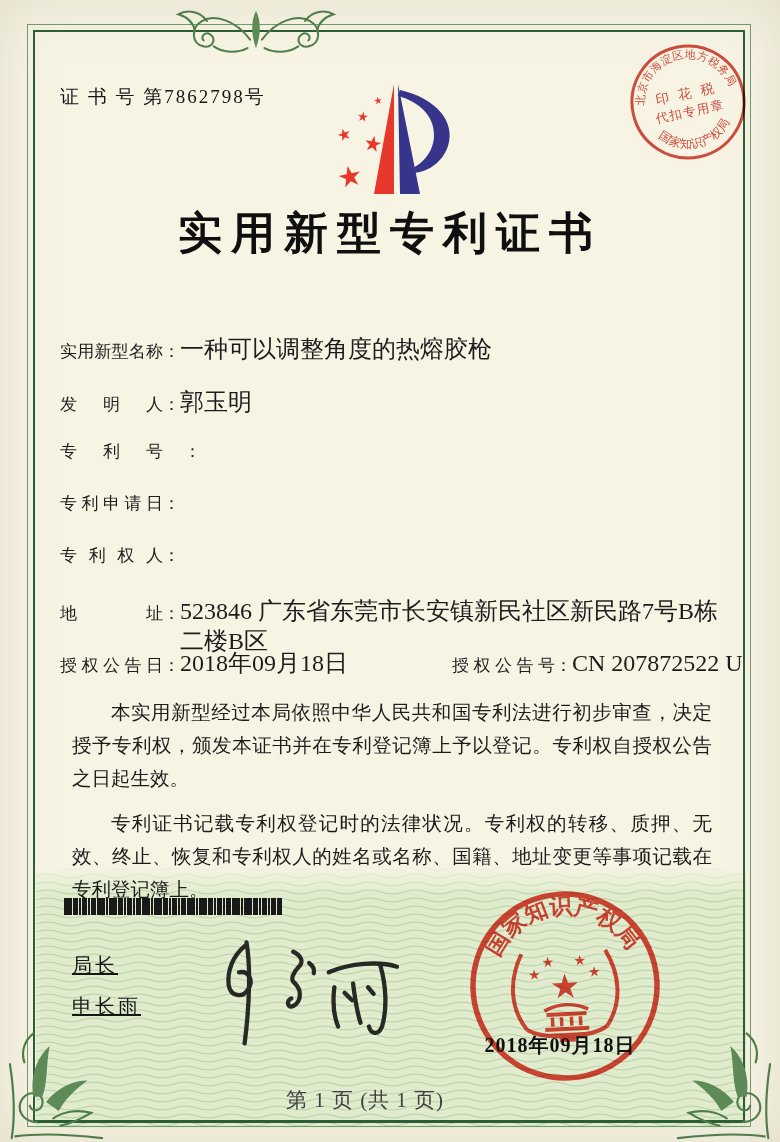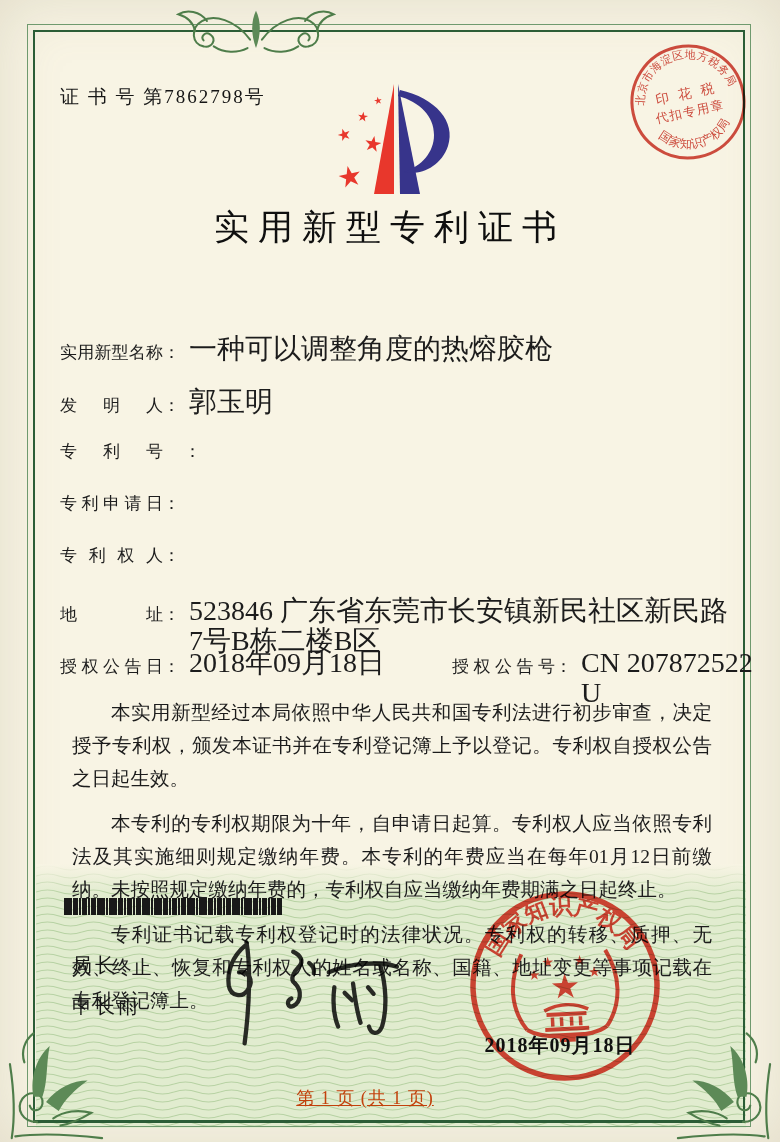--- a/index.html
+++ b/index.html
@@ -10,43 +10,43 @@
     font-family:"Liberation Serif","DejaVu Serif",serif;
     color:#1c1c1c;
     box-shadow:inset 0 0 60px rgba(150,140,110,.22);
   }
   .abs{position:absolute;}
   
   .frame-outer{position:absolute;left:27px;top:24px;right:29px;bottom:15px;border:1px solid #6f9a6e;}
   .frame-inner{position:absolute;left:33px;top:30px;right:35px;bottom:19px;border:2px solid #2b5d36;border-bottom-width:3px;}
   
   .cert-no{position:absolute;left:60px;top:84px;font-size:19px;letter-spacing:2px;color:#161616;}
-  .title{position:absolute;left:0;top:204px;width:780px;text-align:center;font-size:35px;font-weight:400;letter-spacing:9px;color:#0f0f0f;}
+  .title{position:absolute;left:0;top:204px;width:780px;text-align:center;font-size:44px;font-weight:700;letter-spacing:9px;color:#0f0f0f;}
   .frow{position:absolute;left:60px;display:flex;align-items:baseline;}
   .flabel{display:inline-block;width:103px;font-size:17px;text-align:justify;text-align-last:justify;color:#1d1d1d;}
   .fcolon{font-size:17px;}
-  .fvalue{font-size:28px;margin-left:9px;max-width:548px;line-height:30px;}
+  .fvalue{font-size:24px;max-width:548px;line-height:30px;}
   .paras{position:absolute;left:60px;top:684px;width:664px;font-size:19.5px;line-height:33px;text-align:justify;color:#1c1c1c;}
   .paras p{margin:12px;text-indent:2em;}
   
   .waves{position:absolute;left:36px;top:864px;}
   
   .barcode{position:absolute;left:64px;top:898px;width:218px;height:17px;
     background:
       repeating-linear-gradient(90deg,#191919 0 2px,transparent 2px 3px),
       repeating-linear-gradient(90deg,#191919 0 1px,transparent 1px 5px),
       repeating-linear-gradient(90deg,#191919 0 3px,transparent 3px 9px);
     background-color:transparent;}
   .director{position:absolute;left:72px;top:952px;font-size:20px;letter-spacing:3px;color:#161616;}
-  .director div{margin-bottom:14px;}
+  .director div{margin-bottom:14px;text-decoration:underline;}
   .sig{position:absolute;left:196px;top:932px;mix-blend-mode:multiply;}
   .seal{position:absolute;left:465px;top:886px;mix-blend-mode:multiply;transform:rotate(-3deg);}
   .seal-date{position:absolute;left:482px;top:1032px;width:156px;text-align:center;font-size:20px;font-weight:600;letter-spacing:1px;color:#101010;}
   .stamp{position:absolute;left:626px;top:40px;transform:rotate(-12deg);mix-blend-mode:multiply;opacity:.95;}
-  .footer-page{position:absolute;left:280px;top:1086px;width:170px;text-align:center;font-size:18px;color:#c2410c;letter-spacing:1px;text-decoration:underline;}
+  .footer-page{position:absolute;left:280px;top:1086px;width:170px;text-align:center;font-size:21px;color:#404040;letter-spacing:1px;}
   .orn{position:absolute;}
   svg text.star{font-family:"DejaVu Sans",sans-serif;}
 </style>
 </head>
 <body>
 
 <div class="page">
 
   <svg class="waves" width="710" height="264">
     <defs>
@@ -173,21 +173,20 @@
     <span class="fvalue">2018年09月18日</span>
   </div>
   <div class="frow" style="left:452px;top:648px;">
     <span class="flabel">授权公告号</span>
       <span class="fcolon">：</span>
     <span class="fvalue">CN 207872522 U</span>
   </div>
 
   <div class="paras">
     <p>本实用新型经过本局依照中华人民共和国专利法进行初步审查，决定授予专利权，颁发本证书并在专利登记簿上予以登记。专利权自授权公告之日起生效。</p>
-    <p>本专利的专利权期限为十年，自申请日起算。专利权人应当依照专利法及其实施细则规定缴纳年费。本专利的年费应当在每年01月12日前缴纳。未按照规定缴纳年费的，专利权自应当缴纳年费期满之日起终止。</p>
     <p>专利证书记载专利权登记时的法律状况。专利权的转移、质押、无效、终止、恢复和专利权人的姓名或名称、国籍、地址变更等事项记载在专利登记簿上。</p>
   </div>
 
   <div class="barcode"></div>
 
   <div class="director">
     <div>局长</div>
     <div>申长雨</div>
   </div>
 

